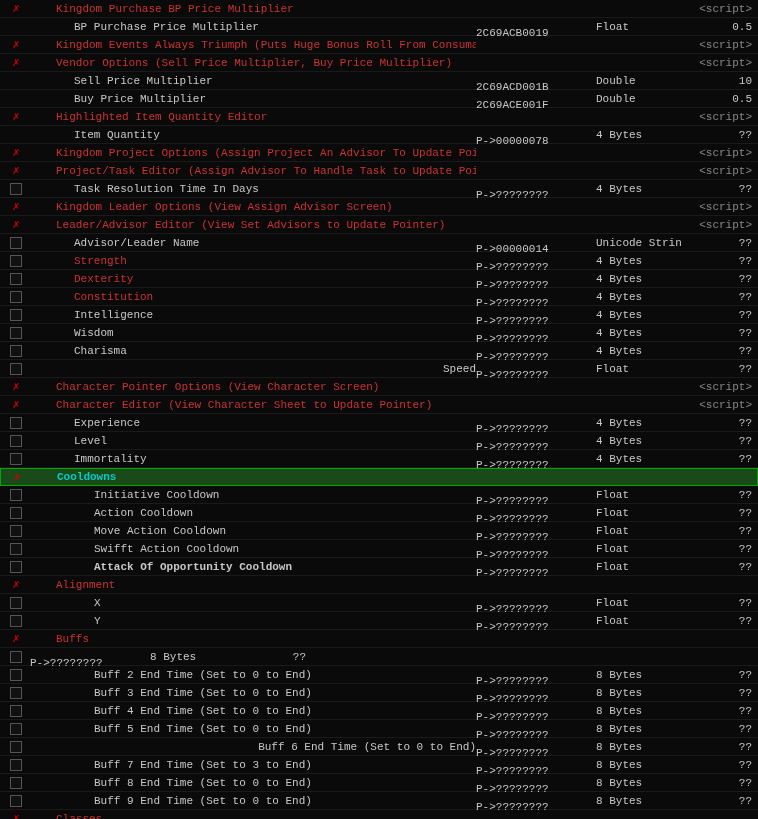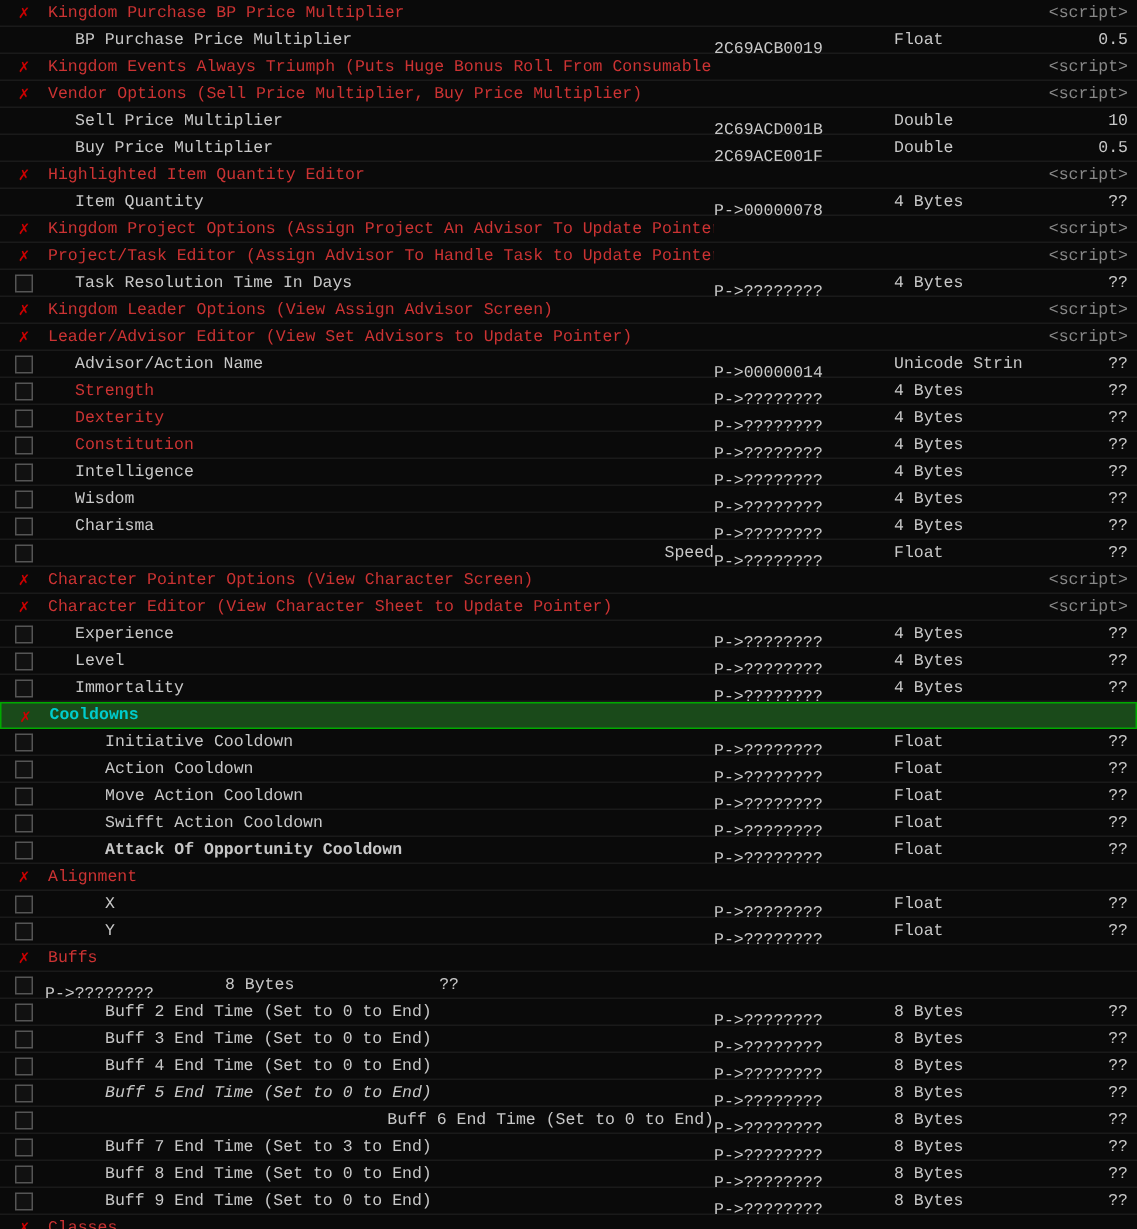--- a/index.html
+++ b/index.html
@@ -31,20 +31,21 @@
       flex-shrink: 0;
       display: flex;
       align-items: center;
       justify-content: center;
     }
     .col-name {
       flex: 1;
       padding-left: 2px;
       white-space: nowrap;
       overflow: hidden;
+      margin-left: 24px;
     }
     .col-name.indent1 { padding-left: 20px; }
     .col-name.indent2 { padding-left: 40px; }
     .col-address {
       width: 120px;
       flex-shrink: 0;
       color: #c8c8c8;
       margin-top: 13px;
     }
     .col-type {
@@ -186,21 +187,21 @@
       </div>
       <div class="col-name " style="color: rgb(204, 51, 51);">Leader/Advisor Editor (View Set Advisors to Update Pointer)</div>
       <div class="col-address"></div>
       <div class="col-type"></div>
       <div class="col-value"><span class="script-tag">&lt;script&gt;</span></div>
     </div>
     <div class="row">
       <div class="col-check">
         <span class="checkbox"></span>
       </div>
-      <div class="col-name indent1" style="color: rgb(200, 200, 200);">Advisor/Action Name</div>
+      <div class="col-name indent1" style="color: rgb(200, 200, 200);">Advisor/Leader Name</div>
       <div class="col-address">P-&gt;00000014</div>
       <div class="col-type">Unicode Strin</div>
       <div class="col-value">??</div>
     </div>
     <div class="row">
       <div class="col-check">
         <span class="checkbox"></span>
       </div>
       <div class="col-name indent1" style="color: rgb(204, 51, 51);">Strength</div>
       <div class="col-address">P-&gt;????????</div>
@@ -428,21 +429,21 @@
       </div>
       <div class="col-name indent2" style="color: rgb(200, 200, 200);">Buff 4 End Time (Set to 0 to End)</div>
       <div class="col-address">P-&gt;????????</div>
       <div class="col-type">8 Bytes</div>
       <div class="col-value">??</div>
     </div>
     <div class="row">
       <div class="col-check">
         <span class="checkbox"></span>
       </div>
-      <div class="col-name indent2" style="color: rgb(200, 200, 200); font-style: italic;">Buff 5 End Time (Set to 0 to End)</div>
+      <div class="col-name indent2" style="color: rgb(200, 200, 200);">Buff 5 End Time (Set to 0 to End)</div>
       <div class="col-address">P-&gt;????????</div>
       <div class="col-type">8 Bytes</div>
       <div class="col-value">??</div>
     </div>
     <div class="row">
       <div class="col-check">
         <span class="checkbox"></span>
       </div>
       <div class="col-name indent2" style="color: rgb(200, 200, 200); text-align: right;">Buff 6 End Time (Set to 0 to End)</div>
       <div class="col-address">P-&gt;????????</div>

